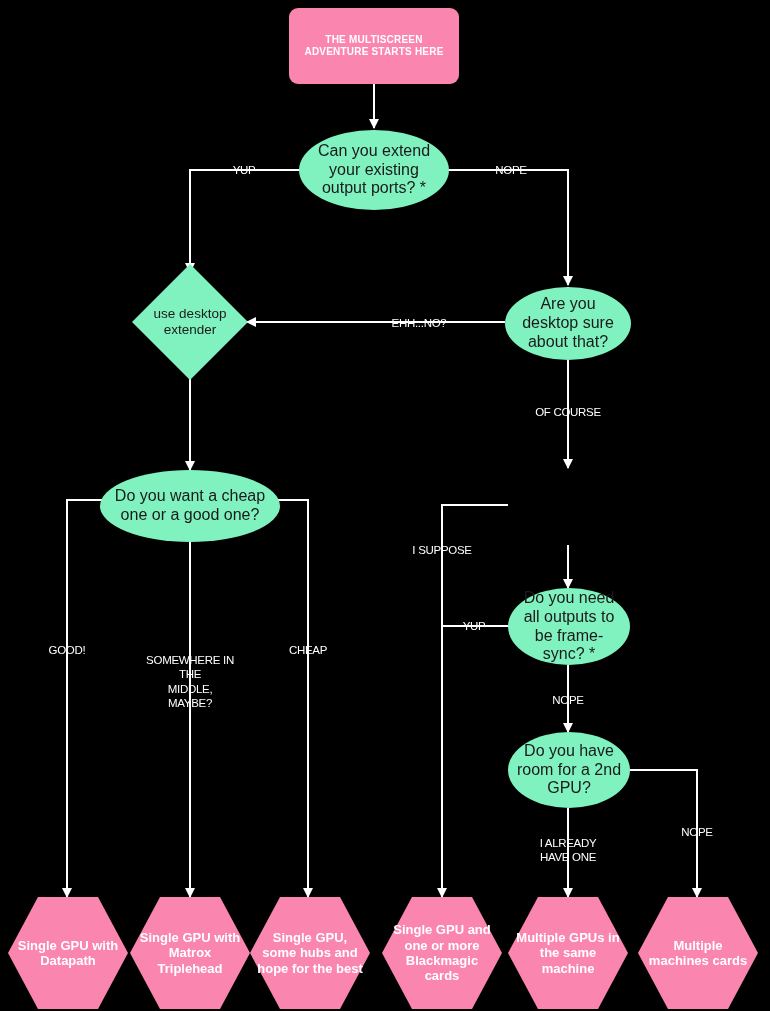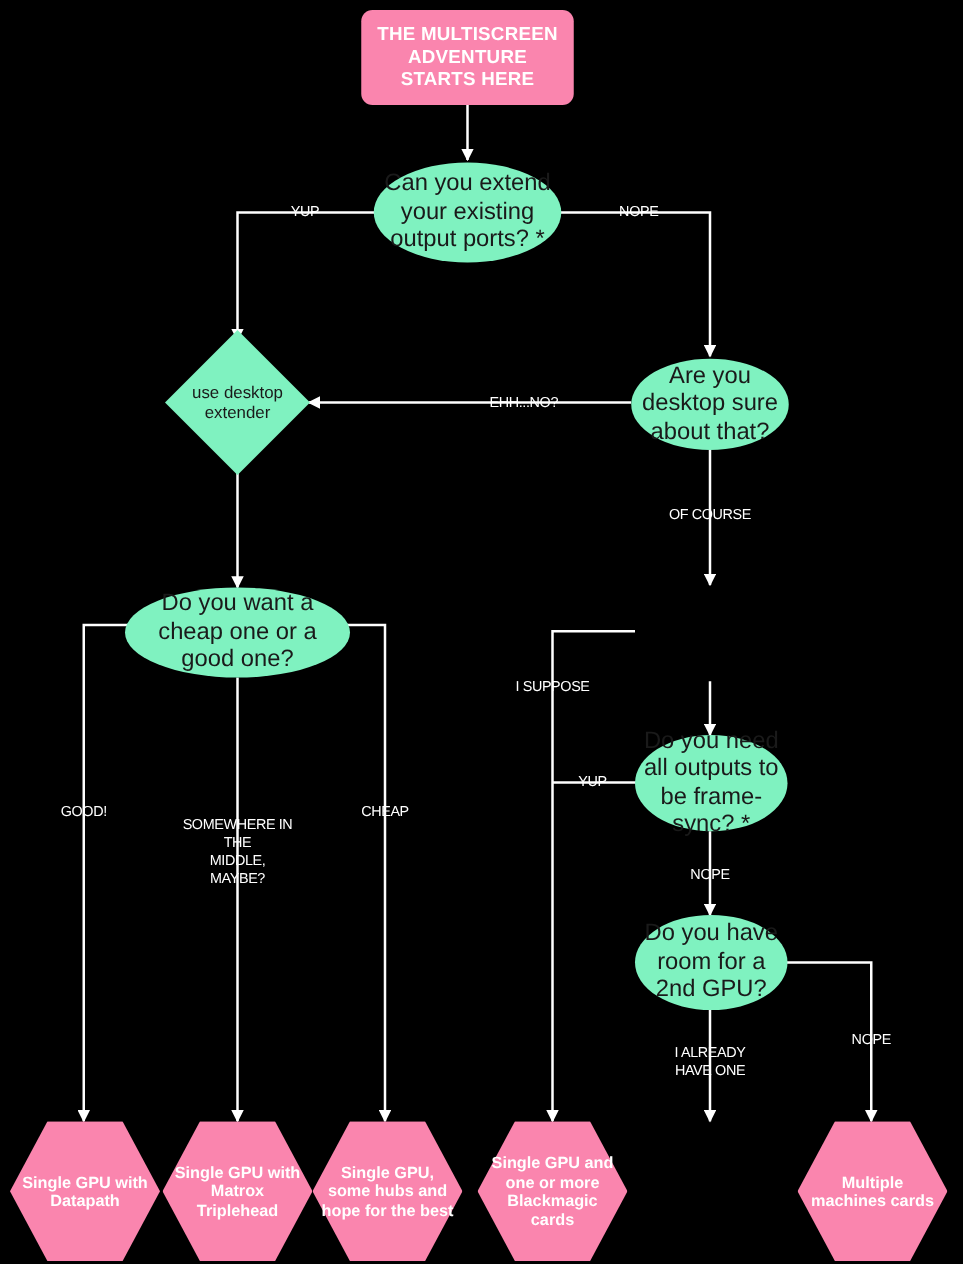--- a/index.html
+++ b/index.html
@@ -37,29 +37,29 @@
     z-index: 2;
     line-height: 1.18;
     padding: 0 6px;
   }
   
   .n-start {
     background: #fa85ae;
     border-radius: 9px;
     color: #ffffff;
     font-weight: bold;
-    font-size: 15px;
+    font-size: 10px;
     letter-spacing: 0.2px;
   }
   
   .n-ellipse {
     background: #7ff2c0;
     border-radius: 50%;
     color: #1a1a1a;
-    font-size: 19px;
+    font-size: 16px;
   }
   
   .n-diamond {
     color: #1a1a1a;
     font-size: 13.5px;
   }
   .n-diamond .shape {
     position: absolute;
     left: 50%;
     top: 50%;
@@ -187,20 +187,24 @@
   <div class="node n-hex" style="left:250px; top:897px; width:120px; height:112px;">
     <span class="shape"></span>
     <span class="label">Single GPU, some hubs and hope for the best</span>
   </div>
 
   <div class="node n-hex" style="left:382px; top:897px; width:120px; height:112px;">
     <span class="shape"></span>
     <span class="label">Single GPU and one or more Blackmagic cards</span>
   </div>
 
+  <div class="node n-hex" style="left:508px; top:897px; width:120px; height:112px;">
+    <span class="shape"></span>
+    <span class="label">Multiple GPUs in the same machine</span>
+  </div>
 
   <div class="node n-hex" style="left:638px; top:897px; width:120px; height:112px;">
     <span class="shape"></span>
     <span class="label">Multiple machines cards</span>
   </div>
 
   <div class="edge-label" style="left:244px; top:170px;">YUP</div>
   <div class="edge-label" style="left:511px; top:170px;">NOPE</div>
   <div class="edge-label" style="left:419px; top:323px;">EHH...NO?</div>
   <div class="edge-label" style="left:568px; top:412px;">OF COURSE</div>

